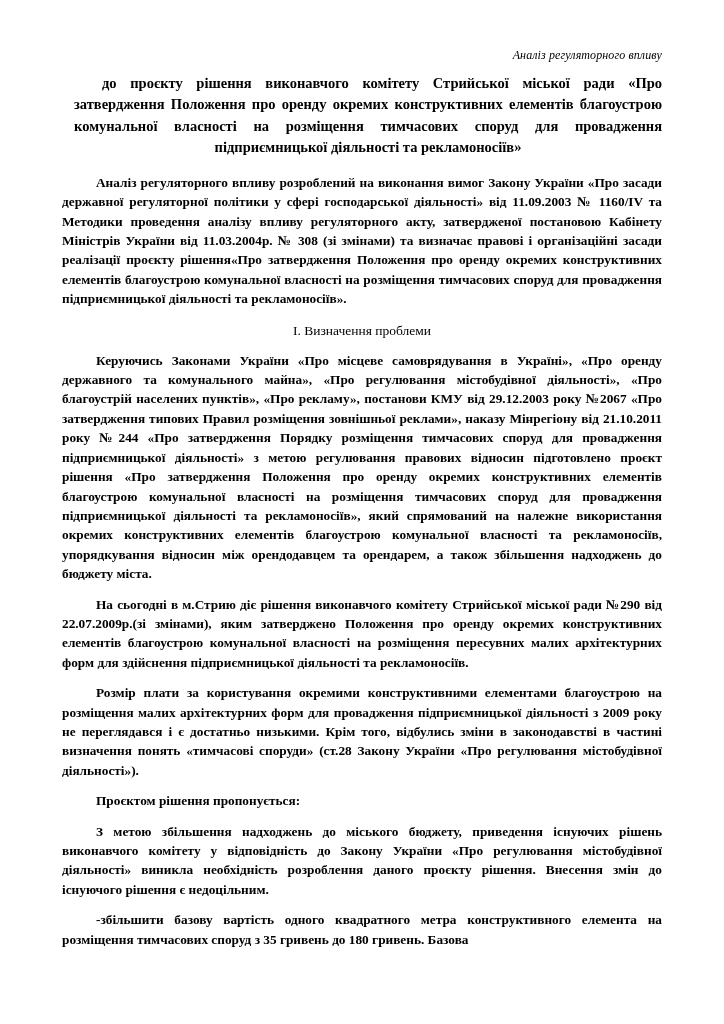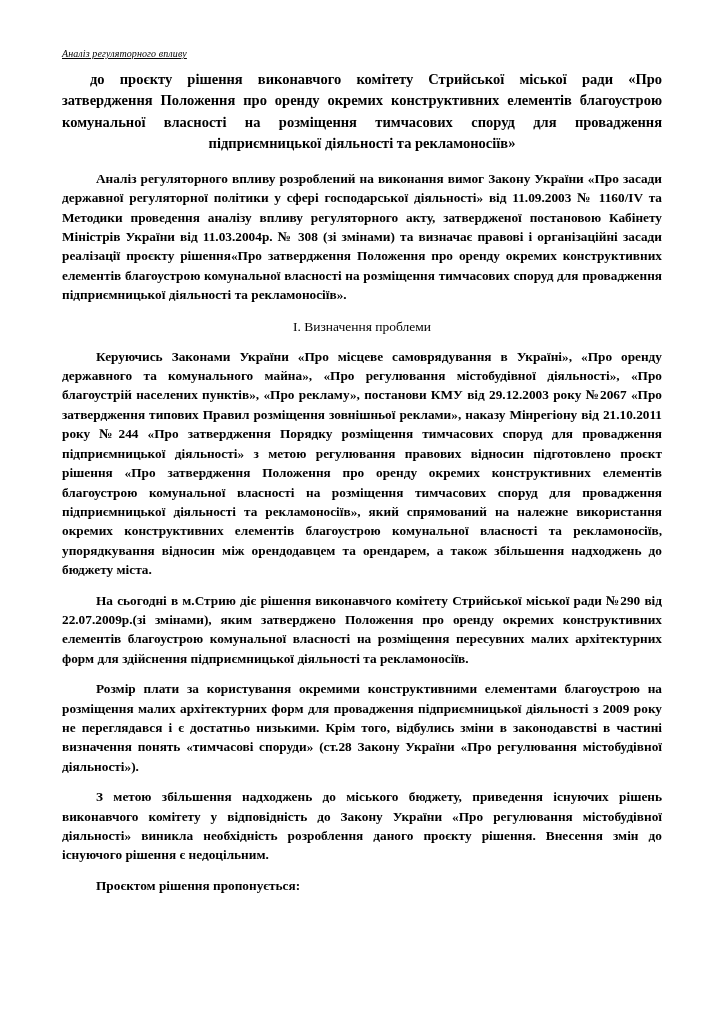--- a/index.html
+++ b/index.html
@@ -15,34 +15,33 @@
     overflow: hidden;
   }
   .page {
     box-sizing: border-box;
     width: 724px;
     height: 1024px;
     padding: 48px 62px 20px 62px;
     background: #ffffff;
   }
   .doc-title {
-    text-align: left;
-    font-size: 10px;
+    text-align: right;
+    font-size: 12px;
     font-style: italic;
     margin: 0 0 10px 0;
     letter-spacing: 0.1px;
-    text-decoration: underline;
   }
   .doc-subtitle {
     text-align: justify;
     text-align-last: center;
     font-size: 14.5px;
     font-weight: bold;
     line-height: 1.48;
-    margin: 0 0 14px 0;
+    margin: 0 0 14px 12px;
     text-indent: 28px;
   }
   p.body-par {
     text-align: justify;
     font-size: 13.3px;
     line-height: 1.46;
     margin: 0 0 11px 0;
     text-indent: 34px;
     font-weight: bold;
   }
@@ -65,18 +64,19 @@
   <p class="body-par">Аналіз регуляторного впливу розроблений на виконання вимог Закону України «Про засади державної регуляторної політики у сфері господарської діяльності» від 11.09.2003 № 1160/IV та Методики проведення аналізу впливу регуляторного акту, затвердженої постановою Кабінету Міністрів України від 11.03.2004р. № 308 (зі змінами) та визначає правові і організаційні засади реалізації проєкту рішення«Про затвердження Положення про оренду окремих конструктивних елементів благоустрою комунальної власності на розміщення тимчасових споруд для провадження підприємницької діяльності та рекламоносіїв».</p>
 
   <div class="section-heading">І. Визначення проблеми</div>
 
   <p class="body-par">Керуючись Законами України «Про місцеве самоврядування в Україні», «Про оренду державного та комунального майна», «Про регулювання містобудівної діяльності», «Про благоустрій населених пунктів», «Про рекламу», постанови КМУ від 29.12.2003 року №2067 «Про затвердження типових Правил розміщення зовнішньої реклами», наказу Мінрегіону від 21.10.2011 року №244 «Про затвердження Порядку розміщення тимчасових споруд для провадження підприємницької діяльності» з метою регулювання правових відносин підготовлено проєкт рішення «Про затвердження Положення про оренду окремих конструктивних елементів благоустрою комунальної власності на розміщення тимчасових споруд для провадження  підприємницької діяльності та рекламоносіїв», який спрямований на належне використання окремих конструктивних елементів благоустрою комунальної власності та рекламоносіїв, упорядкування відносин між орендодавцем та орендарем, а також збільшення надходжень до бюджету міста.</p>
 
   <p class="body-par">На сьогодні в м.Стрию діє рішення виконавчого комітету Стрийської міської ради №290 від 22.07.2009р.(зі змінами), яким затверджено Положення про оренду окремих конструктивних елементів благоустрою комунальної власності на розміщення пересувних малих архітектурних форм для здійснення підприємницької діяльності та рекламоносіїв.</p>
 
   <p class="body-par">Розмір плати за користування окремими конструктивними елементами благоустрою на розміщення малих архітектурних форм для провадження підприємницької діяльності з 2009 року не переглядався і є достатньо низькими. Крім того, відбулись зміни в законодавстві в частині визначення понять «тимчасові споруди» (ст.28 Закону України «Про регулювання містобудівної діяльності»).</p>
 
+  <p class="body-par">Проєктом рішення пропонується:</p>
+
   <p class="body-par">З метою збільшення надходжень до міського бюджету, приведення існуючих рішень виконавчого комітету у відповідність до Закону України «Про регулювання містобудівної діяльності» виникла необхідність розроблення даного проєкту рішення. Внесення змін до існуючого рішення є недоцільним.</p>
 
-  <p class="body-par">Проєктом рішення пропонується:</p>
-
+  <p class="body-par">-збільшити базову вартість одного квадратного метра конструктивного елемента на розміщення тимчасових споруд з 35 гривень до 180 гривень. Базова</p>
 
 </div>
 
 </body></html>

